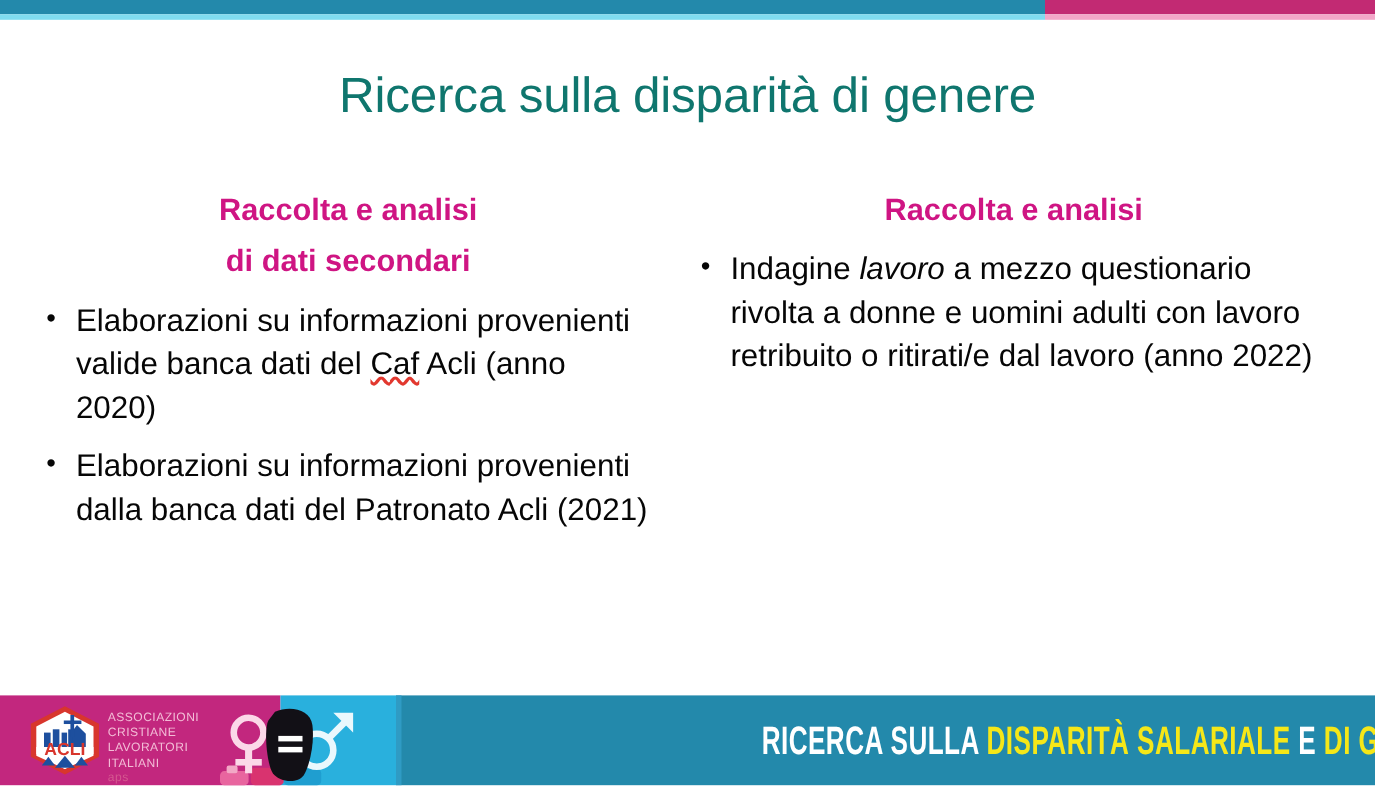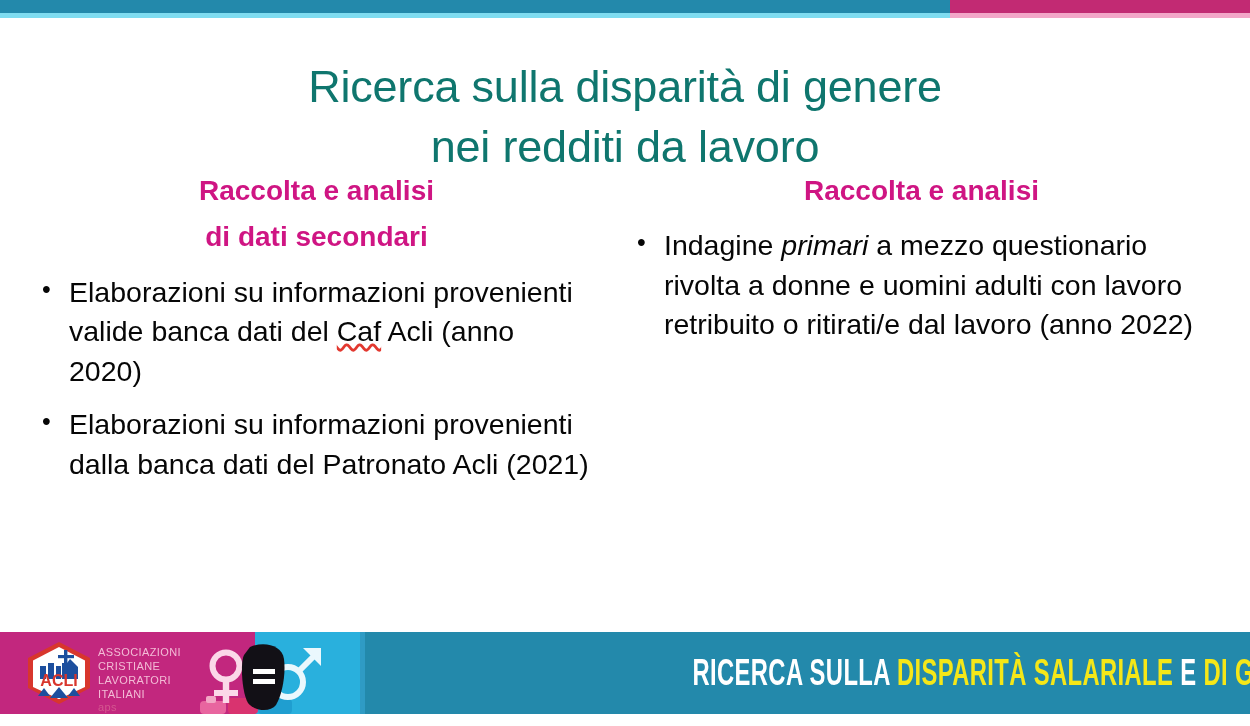--- a/index.html
+++ b/index.html
@@ -186,42 +186,41 @@
   <div id="top-bar-teal"></div>
   <div id="top-bar-magenta"></div>
 </div>
 <div id="top-stripe">
   <div id="top-stripe-cyan"></div>
   <div id="top-stripe-pink"></div>
 </div>
 
 <h1 id="title">
   <span class="line">Ricerca sulla disparità di genere</span>
-  <span class="line">nei redditi da lavoro</span>
 </h1>
 
 <div id="columns">
 
   <div class="column left">
     <h2 class="col-heading">
       <span class="line">Raccolta e analisi</span>
       <span class="line">di dati secondari</span>
     </h2>
     <ul class="bullets">
         <li><span>Elaborazioni su informazioni provenienti valide banca dati del </span><span class="misspelled">Caf</span><span> Acli (anno 2020)</span></li>
         <li><span>Elaborazioni su informazioni provenienti dalla banca dati del Patronato Acli (2021)</span></li>
       </ul>
   </div>
 
   <div class="column right">
     <h2 class="col-heading">
       <span class="line">Raccolta e analisi</span>
     </h2>
     <ul class="bullets">
-        <li><span>Indagine </span><span class="italic">primari</span><span> a mezzo questionario rivolta a donne e uomini adulti con lavoro retribuito o ritirati/e dal lavoro (anno 2022)</span></li>
+        <li><span>Indagine </span><span class="italic">lavoro</span><span> a mezzo questionario rivolta a donne e uomini adulti con lavoro retribuito o ritirati/e dal lavoro (anno 2022)</span></li>
       </ul>
   </div>
 
 </div>
 
 <div id="footer">
 
   <div id="footer-brand">
 
     <svg id="acli-logo" viewBox="0 0 66 64" xmlns="http://www.w3.org/2000/svg">

